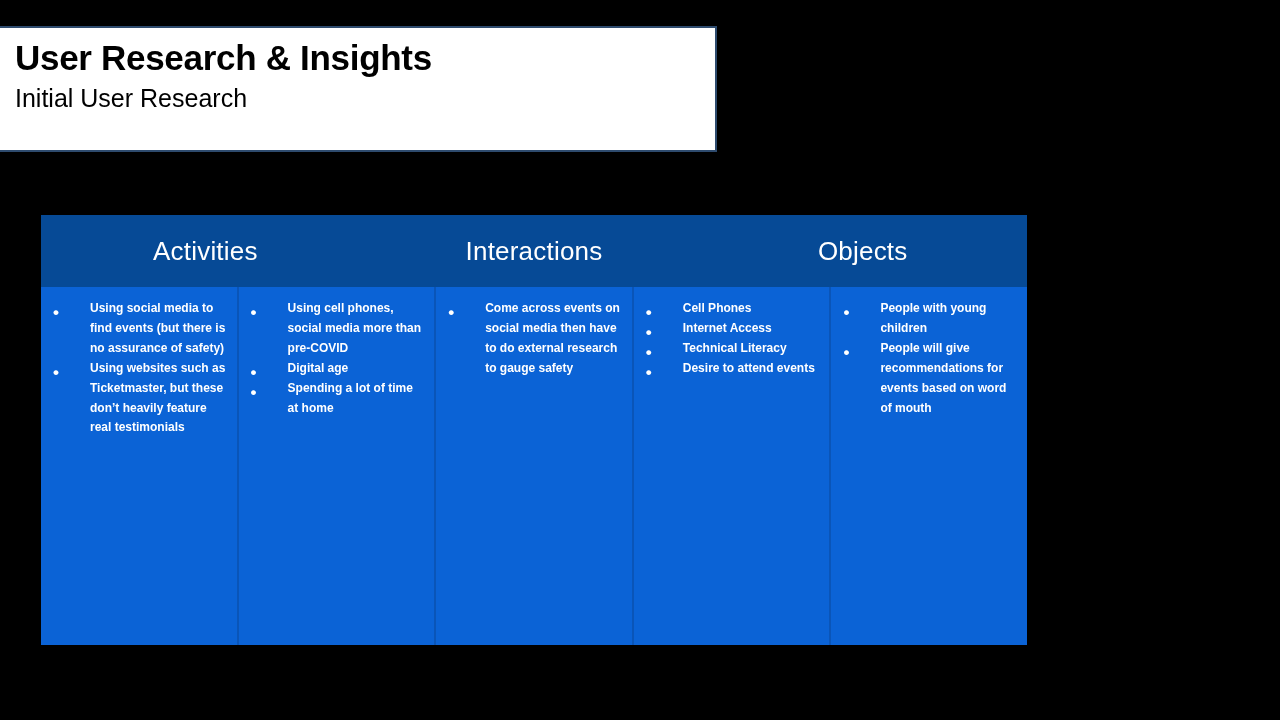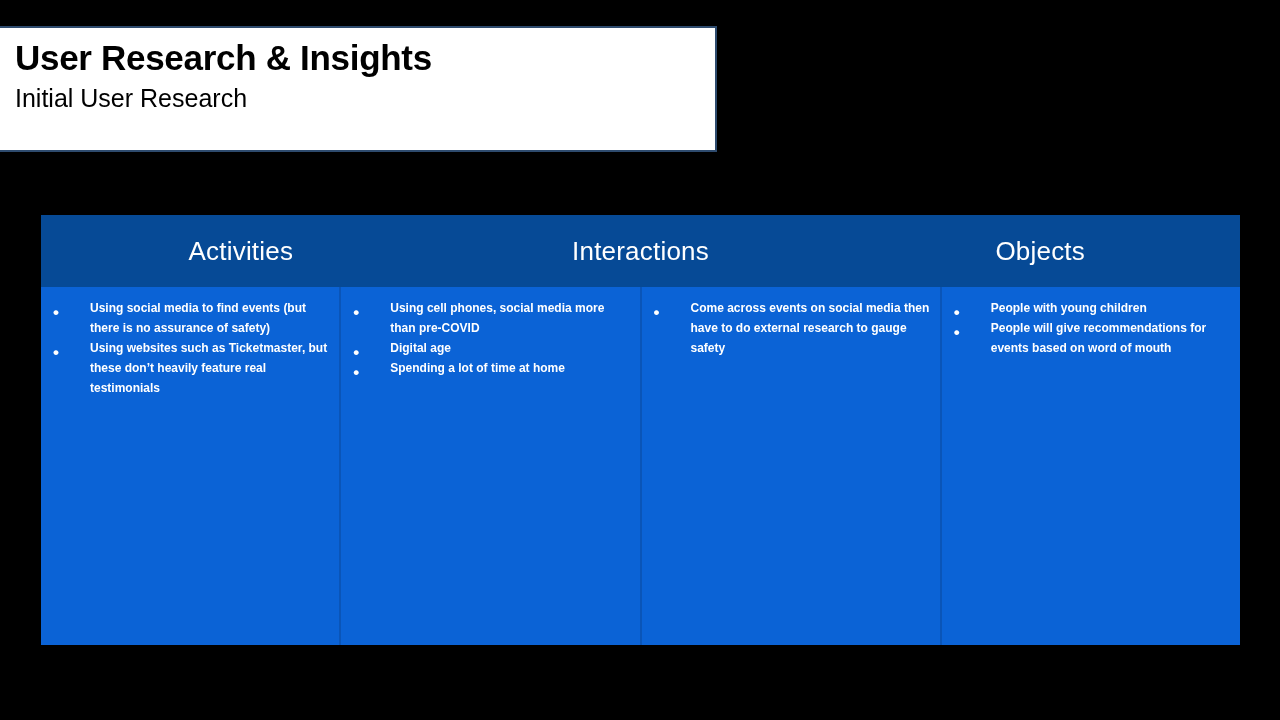--- a/index.html
+++ b/index.html
@@ -44,21 +44,21 @@
     line-height: 1.2;
     margin-top: 4px;
     white-space: nowrap;
   }
 
   
   #matrix-table {
     position: absolute;
     left: 41px;
     top: 215px;
-    width: 1199px;
+    width: 986px;
     height: 430px;
     display: flex;
     flex-direction: column;
   }
   #table-header-row {
     display: flex;
     height: 72px;
     background: #064A96;
     flex: 0 0 auto;
   }
@@ -137,20 +137,28 @@
         <li class="bullet-item">Using cell phones, social media more than pre-COVID</li>
         <li class="bullet-item">Digital age</li>
         <li class="bullet-item">Spending a lot of time at home</li>
       </ul>
     </div>
     <div class="body-cell">
       <ul class="bullet-list">
         <li class="bullet-item">Come across events on social media then have to do external research to gauge safety</li>
       </ul>
     </div>
+    <div class="body-cell">
+      <ul class="bullet-list">
+        <li class="bullet-item">Cell Phones</li>
+        <li class="bullet-item">Internet Access</li>
+        <li class="bullet-item">Technical Literacy</li>
+        <li class="bullet-item">Desire to attend events</li>
+      </ul>
+    </div>
     <div class="body-cell last-cell">
       <ul class="bullet-list">
         <li class="bullet-item">People with young children</li>
         <li class="bullet-item">People will give recommendations for events based on word of mouth</li>
       </ul>
     </div>
   </div>
 </div>
 
 </body></html>

